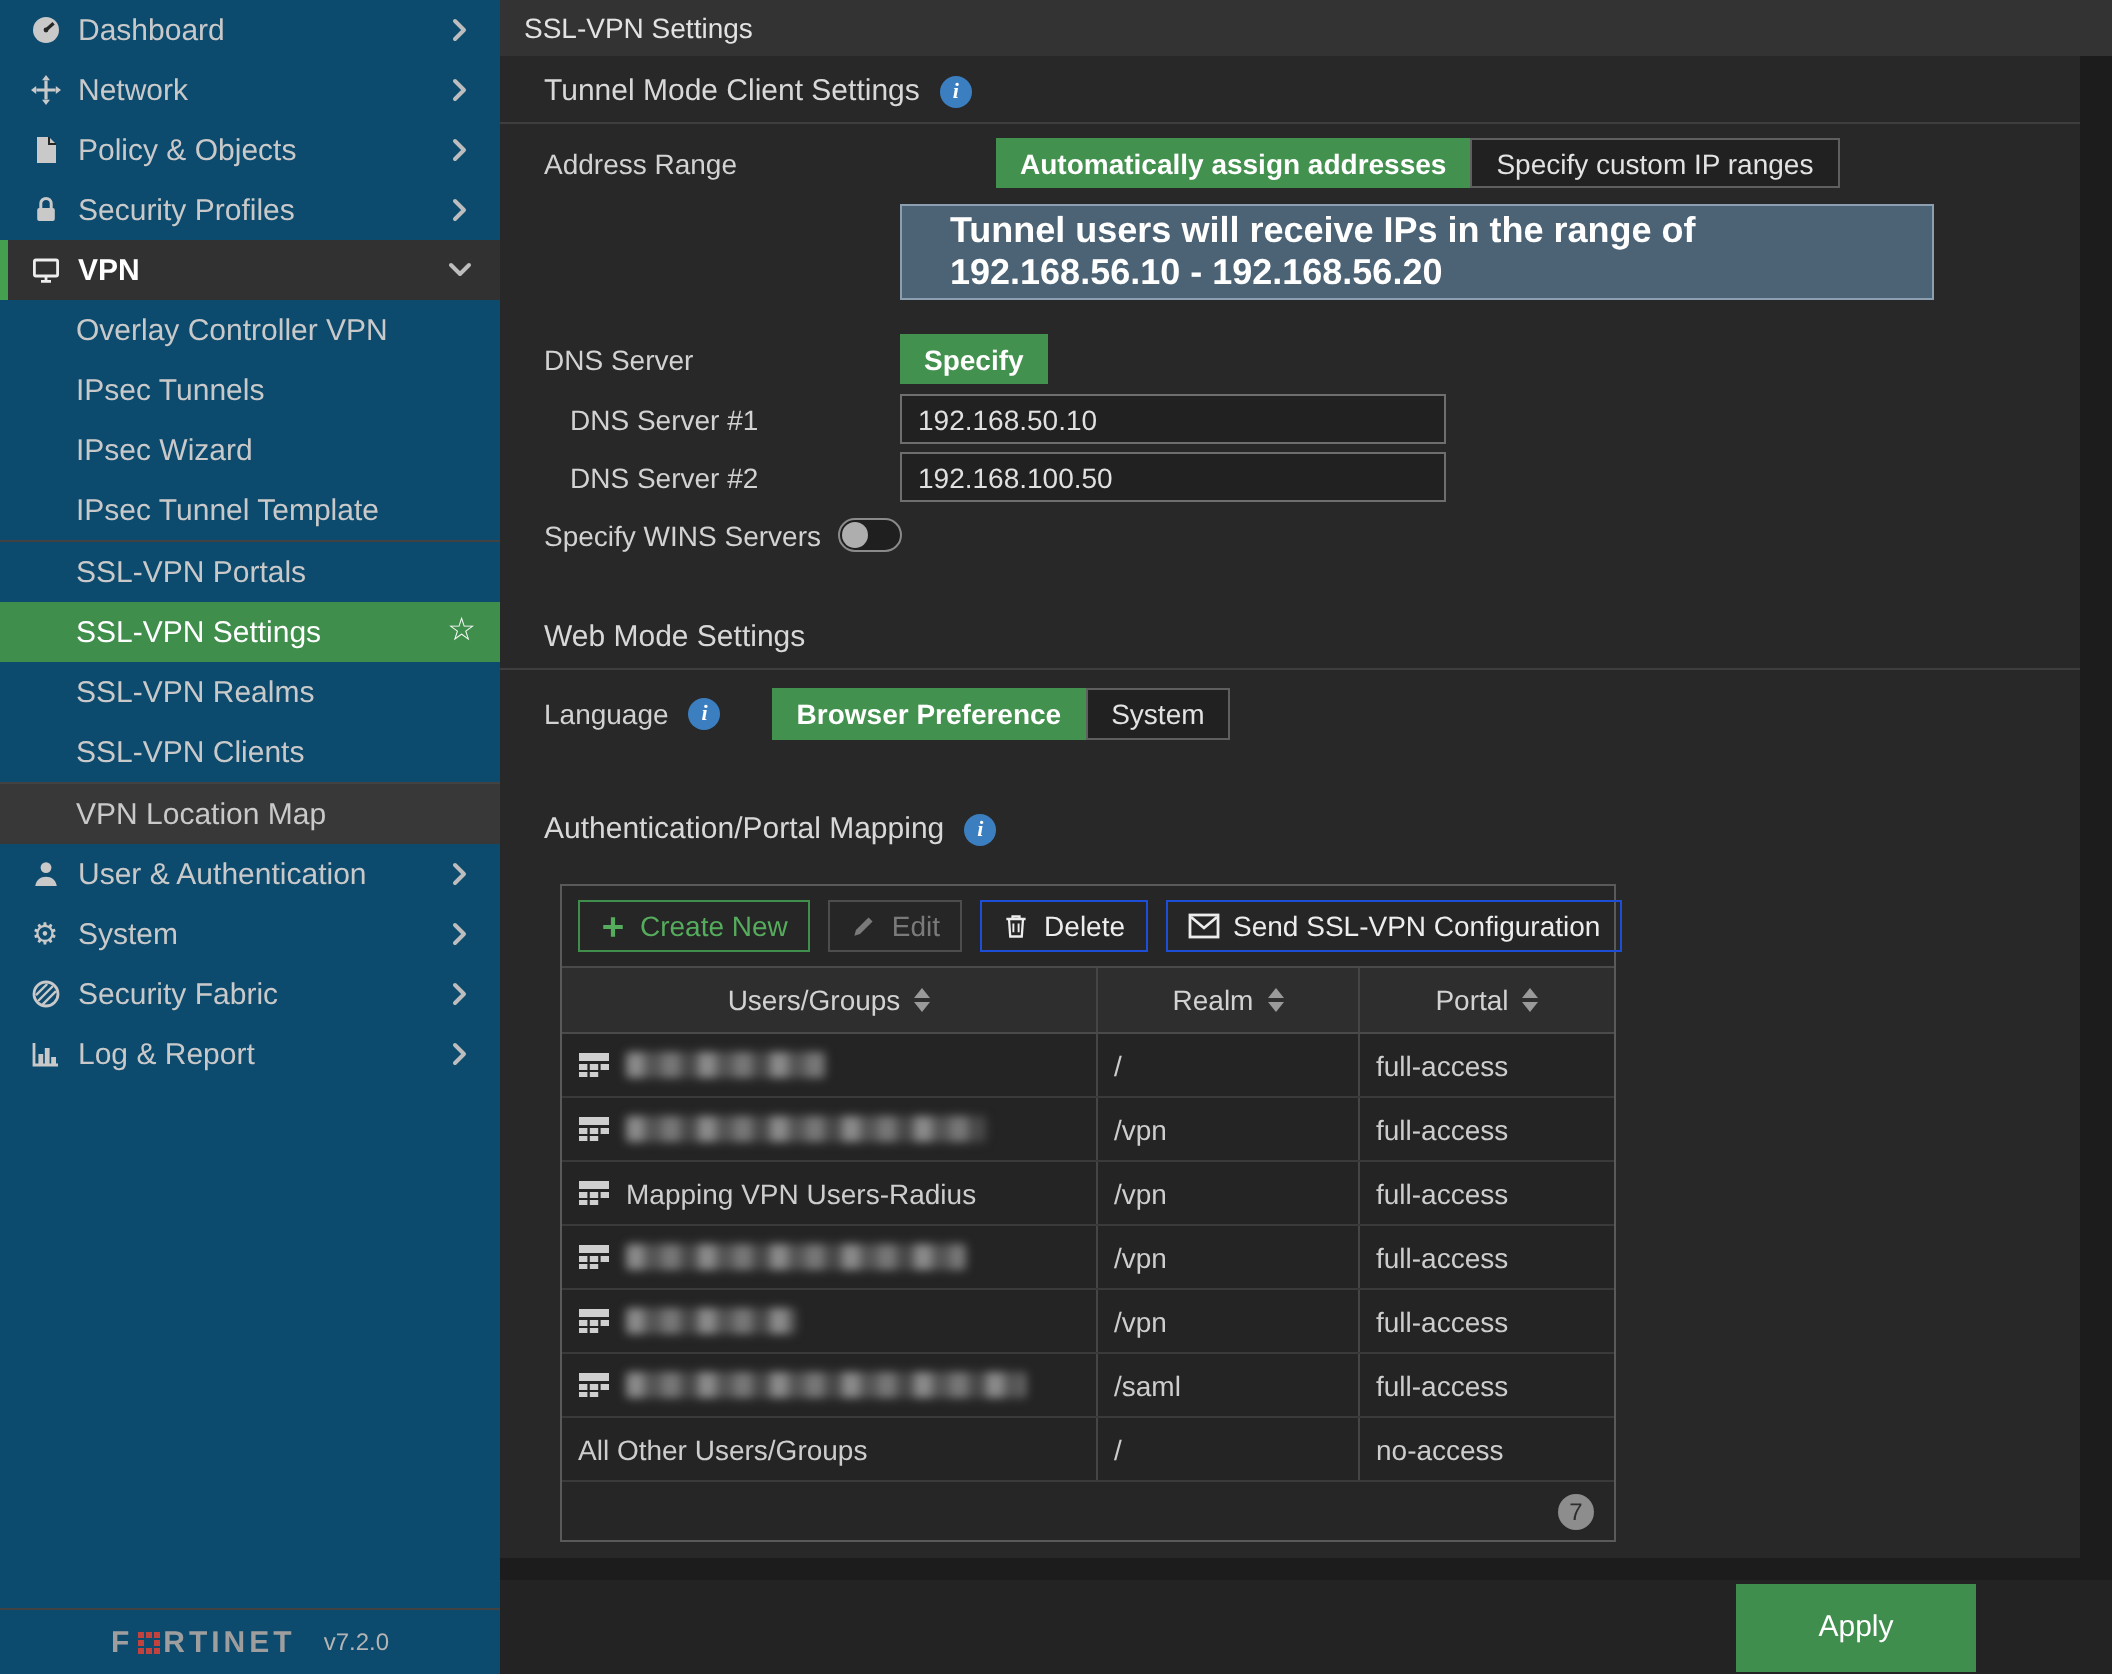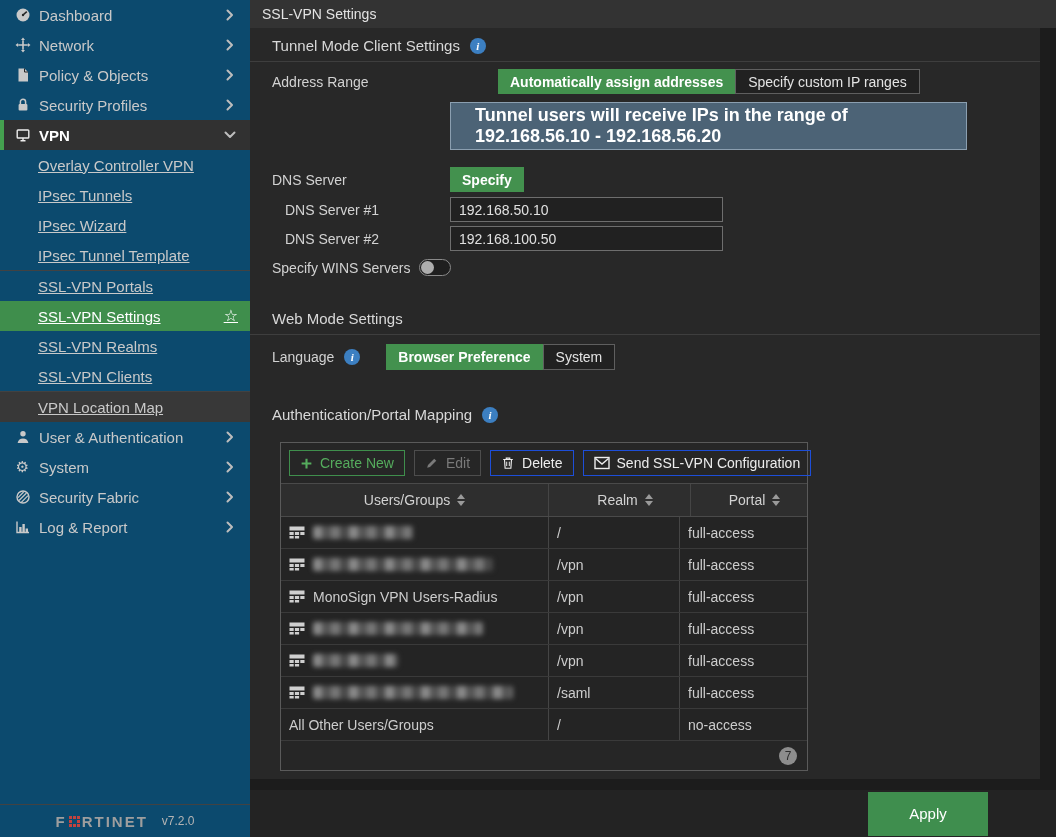--- a/index.html
+++ b/index.html
@@ -11,21 +11,21 @@
   .sidebar { width:250px; min-width:250px; background:#0c4a6e; display:flex; flex-direction:column; }
   .nav-item { height:30px; display:flex; align-items:center; padding:0 12px 0 14px;
               color:#c9c9c9; font-size:15px; cursor:pointer; }
   .nav-item .nicon { width:17px; height:16px; margin-right:8px; display:inline-flex;
                      align-items:center; justify-content:center; }
   .nav-label { flex:1; white-space:nowrap; }
   .chev { display:inline-flex; align-items:center; }
   .nav-item.parent-active { background:#313131; border-left:4px solid #44a04f;
                             padding-left:10px; color:#fff; font-weight:bold; }
   .sub-item { height:30px; display:flex; align-items:center; padding:0 12px 0 38px;
-              color:#c9c9c9; font-size:15px; cursor:pointer; white-space:nowrap;text-decoration:underline; }
+              color:#c9c9c9; font-size:15px; cursor:pointer; white-space:nowrap; }
   .sub-item.selected { background:#3f8e4c; color:#fff; }
   .sub-item .star { margin-left:auto; color:#fff; font-size:16px; line-height:1; }
   .sub-item.location { background:#383838; }
   .sb-divider { height:1px; background:#424242; }
   .sidebar-footer { margin-top:auto; border-top:1px solid #424242; height:33px;
                     display:flex; align-items:center; justify-content:center; gap:14px; }
   .brand { display:inline-flex; align-items:center; color:#9e9e9e; font-weight:bold;
            font-size:15px; letter-spacing:2px; }
   .logo-grid { display:inline-grid; grid-template-columns:repeat(3,3px);
                grid-auto-rows:3px; gap:1px; margin:0 2px; }
@@ -70,21 +70,21 @@
   
   .table-wrap { margin:12px 0 0 30px; width:528px; border:1px solid #5a5a5a; background:#262626; }
   .toolbar { display:flex; gap:9px; padding:7px 8px; }
   .tb-btn { height:26px; display:inline-flex; align-items:center; gap:7px; padding:0 10px;
             font-size:14px; background:transparent; border:1px solid #1d4ed8;
             color:#ededed; cursor:pointer; white-space:nowrap; }
   .tb-btn.create { border-color:#3f8e4c; color:#55ac5d; }
   .tb-btn.disabled { border-color:#4d4d4d; color:#7a7a7a; cursor:default; }
 
   .grid-head { display:flex; background:#2e2e2e; border-top:1px solid #4a4a4a;
-               border-bottom:1px solid #4a4a4a; height:34px; color:#d2d2d2; font-size:14px;gap:11px; }
+               border-bottom:1px solid #4a4a4a; height:34px; color:#d2d2d2; font-size:14px; }
   .hcell { display:flex; align-items:center; justify-content:center; cursor:pointer; }
   .col-users { width:268px; min-width:268px; border-right:1px solid #454545; }
   .col-realm { width:131px; min-width:131px; border-right:1px solid #454545; }
   .col-portal { flex:1; }
   .sort { display:inline-flex; flex-direction:column; gap:2px; margin-left:7px; }
   .sort i { width:0; height:0; border-left:4px solid transparent; border-right:4px solid transparent; }
   .sort .up { border-bottom:5px solid #9a9a9a; }
   .sort .down { border-top:5px solid #9a9a9a; }
 
   .grid-row { display:flex; height:32px; border-bottom:1px solid #3a3a3a;
@@ -476,21 +476,21 @@
                 <span class="gicon">
                   <svg width="16" height="13" viewBox="0 0 16 13">
                     <rect x="0.5" y="0.5" width="15" height="4" fill="#cfcfcf"></rect>
                     <rect x="0.5" y="6" width="4.2" height="3" fill="#cfcfcf"></rect>
                     <rect x="5.9" y="6" width="4.2" height="3" fill="#cfcfcf"></rect>
                     <rect x="11.3" y="6" width="4.2" height="3" fill="#cfcfcf"></rect>
                     <rect x="0.5" y="10" width="4.2" height="2.5" fill="#cfcfcf"></rect>
                     <rect x="5.9" y="10" width="4.2" height="2.5" fill="#cfcfcf"></rect>
                   </svg>
                 </span>
-                <span>MonoSign VPN Users-Radius</span>
+                <span>Mapping VPN Users-Radius</span>
 
               </div>
               <div class="cell col-realm">/vpn</div>
               <div class="cell col-portal">full-access</div>
             </div>
 
             <div class="grid-row">
               <div class="cell col-users">
                 <span class="gicon">
                   <svg width="16" height="13" viewBox="0 0 16 13">

